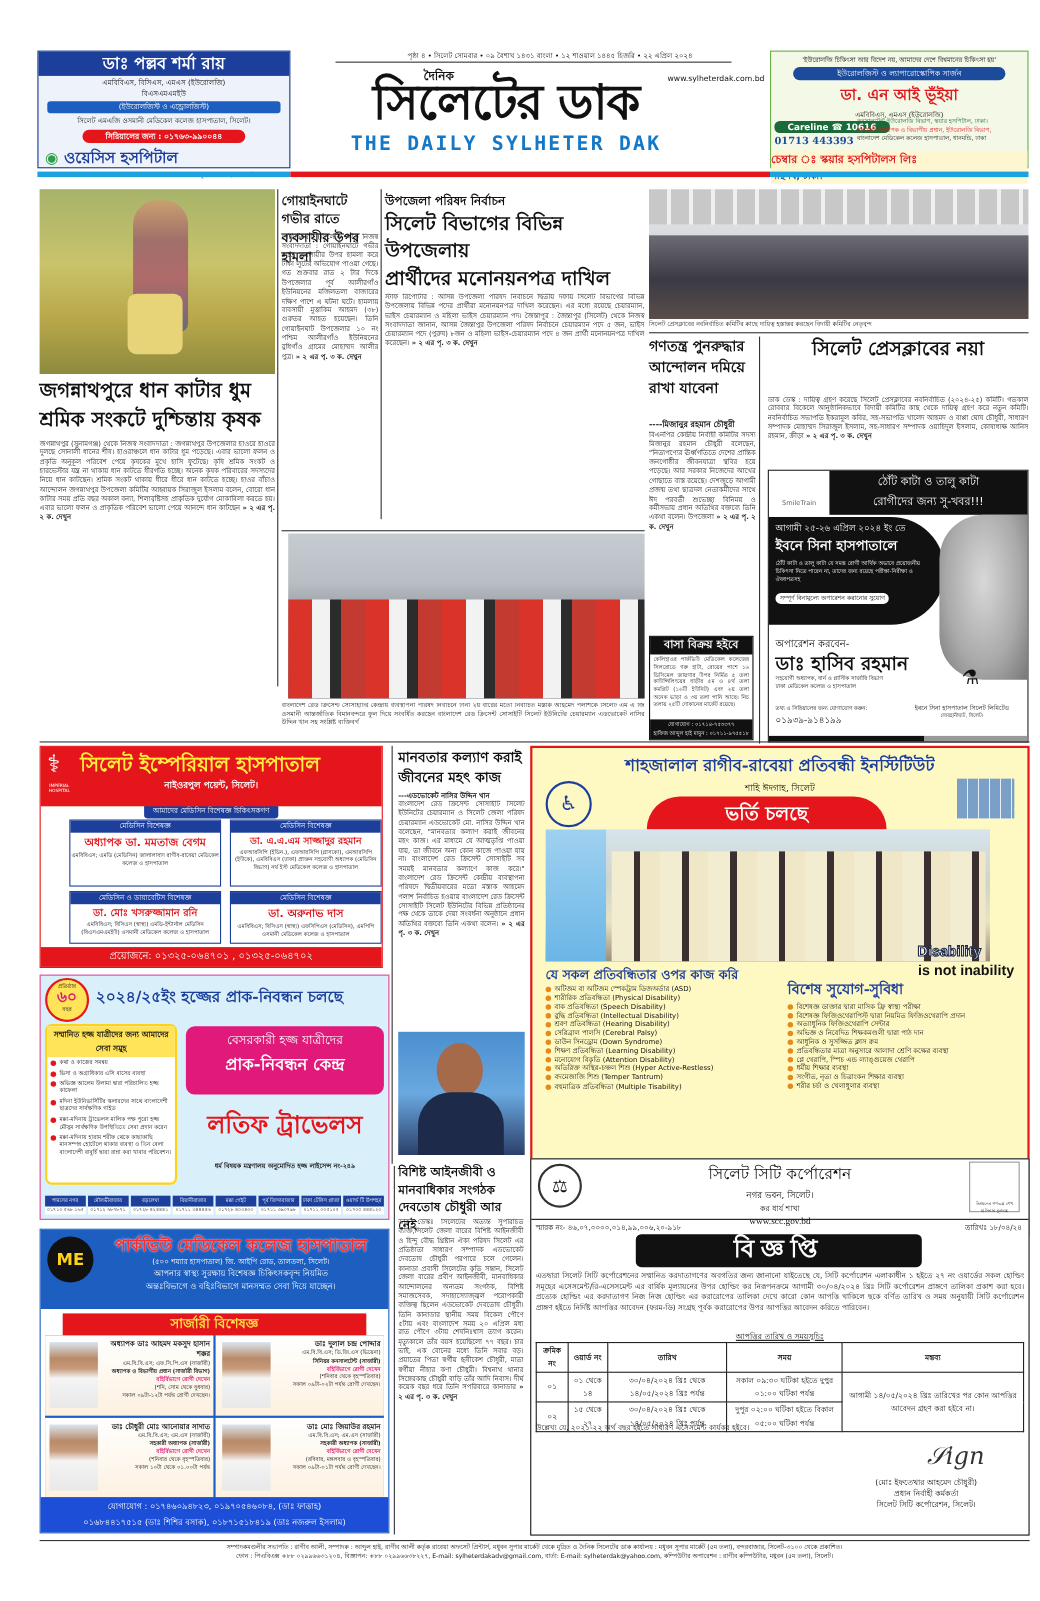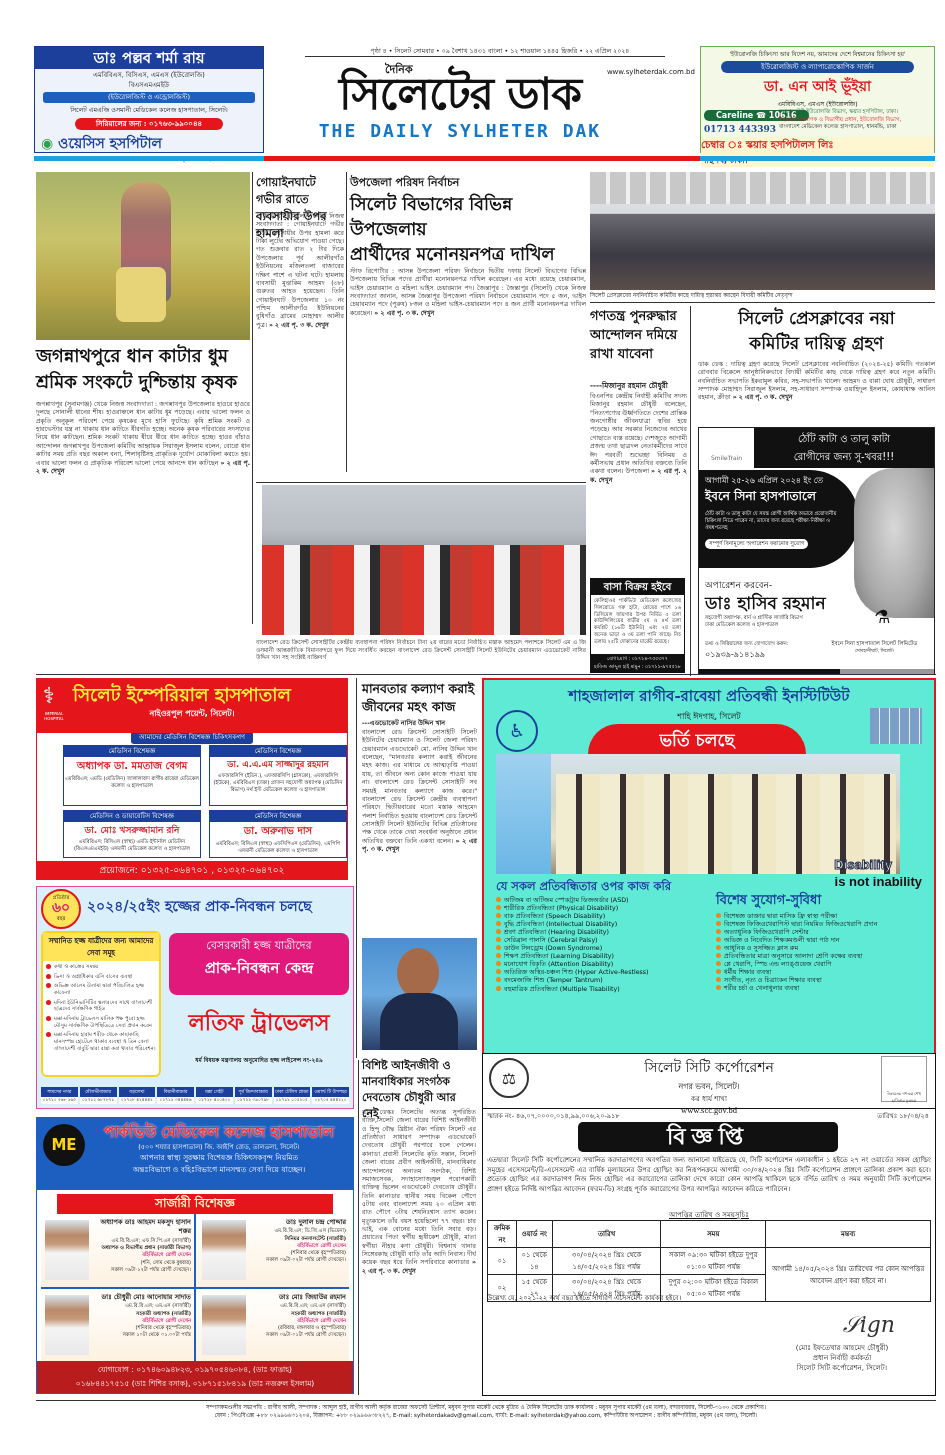--- a/index.html
+++ b/index.html
@@ -136,21 +136,20 @@
 <div class="abs hd" style="left:590px; top:306px; width:95px; font-size:13px; line-height:19px;">গণতন্ত্র পুনরুদ্ধার আন্দোলন দমিয়ে রাখা যাবেনা</div>
 <div class="abs byline" style="left:590px; top:380px; width:100px; font-size:7.3px;">----মিজানুর রহমান চৌধুরী</div>
 <div class="abs tiny" style="left:590px; top:392px; width:97px; height:180px; overflow:hidden;">
   <span>বিএনপির কেন্দ্রীয় নির্বাহী কমিটির সদস্য মিজানুর রহমান চৌধুরী বলেছেন, "নিত্যপণ্যের ঊর্ধ্বগতিতে দেশের প্রান্তিক জনগোষ্ঠীর জীবনযাত্রা স্থবির হয়ে পড়েছে। আর সরকার নিজেদের আখের গোছাতে ব্যস্ত রয়েছে। দেশজুড়ে আগামী প্রজন্ম তথা ছাত্রদল নেতাকর্মীদের সাথে ঈদ পরবর্তী শুভেচ্ছা বিনিময় ও কর্মীসভায় প্রধান অতিথির বক্তব্যে তিনি একথা বলেন। উপজেলা</span> <b>» ২ এর পৃ. ২ ক. দেখুন</b>
 </div>
 
 <div class="rule-v" style="left:690px; top:306px; height:370px;"></div>
 
 <div class="abs hd" style="left:698px; top:306px; width:237px; font-size:17px; line-height:25px; text-align:center;">
   <div>সিলেট প্রেসক্লাবের নয়া</div>
-  <div>কমিটির দায়িত্ব গ্রহণ</div>
 </div>
 <div class="abs tiny" style="left:698px; top:360px; width:237px; height:60px; overflow:hidden;">
   <span>ডাক ডেস্ক : দায়িত্ব গ্রহণ করেছে সিলেট প্রেসক্লাবের নবনির্বাচিত (২০২৪-২৫) কমিটি। গতকাল রোববার বিকেলে আনুষ্ঠানিকভাবে বিদায়ী কমিটির কাছ থেকে দায়িত্ব গ্রহণ করে নতুন কমিটি। নবনির্বাচিত সভাপতি ইকরামুল কবির, সহ-সভাপতি খালেদ আহমদ ও বাপ্পা ঘোষ চৌধুরী, সাধারণ সম্পাদক মোহাম্মদ সিরাজুল ইসলাম, সহ-সাধারণ সম্পাদক ওয়াহিদুল ইসলাম, কোষাধ্যক্ষ আনিস রহমান, ক্রীড়া</span> <b>» ২ এর পৃ. ৩ ক. দেখুন</b>
 </div>
 
 <div class="box" style="left:698px; top:427px; width:237px; height:248px; border:1px solid #222; background:#fff;">
   <div style="position:absolute; left:0; top:0; width:55px; height:40px; font-size:6px; color:#666; text-align:center; padding-top:26px;">SmileTrain</div>
   <div style="position:absolute; left:55px; top:0; right:0; height:40px; background:#111; color:#fff; text-align:center; font-size:10px; line-height:18px; padding-top:2px;">
     <div>ঠোঁট কাটা ও তালু কাটা</div>
     <div>রোগীদের জন্য সু-খবর!!!</div>
@@ -231,21 +230,21 @@
 <div class="abs hd" style="left:362px; top:680px; width:115px; font-size:12.5px; line-height:18px;">মানবতার কল্যাণ করাই জীবনের মহৎ কাজ</div>
 <div class="abs byline" style="left:362px; top:718px; width:115px; font-size:6.3px;">---এডভোকেট নাসির উদ্দিন খান</div>
 <div class="abs tiny" style="left:362px; top:728px; width:115px; height:205px; overflow:hidden;">
   <span>বাংলাদেশ রেড ক্রিসেন্ট সোসাইটি সিলেট ইউনিটের চেয়ারম্যান ও সিলেট জেলা পরিষদ চেয়ারম্যান এডভোকেট মো. নাসির উদ্দিন খান বলেছেন, "মানবতার কল্যাণ করাই জীবনের মহৎ কাজ। এর মাধ্যমে যে আত্মতৃপ্তি পাওয়া যায়, তা জীবনে অন্য কোন কাজে পাওয়া যায় না। বাংলাদেশ রেড ক্রিসেন্ট সোসাইটি সব সময়ই মানবতার কল্যাণে কাজ করে।" বাংলাদেশ রেড ক্রিসেন্ট কেন্দ্রীয় ব্যবস্থাপনা পরিষদে দ্বিতীয়বারের মতো মস্তাক আহমেদ পলাশ নির্বাচিত হওয়ায় বাংলাদেশ রেড ক্রিসেন্ট সোসাইটি সিলেট ইউনিটের বিভিন্ন প্রতিষ্ঠানের পক্ষ থেকে তাকে দেয়া সংবর্ধনা অনুষ্ঠানে প্রধান অতিথির বক্তব্যে তিনি একথা বলেন।</span> <b>» ২ এর পৃ. ৩ ক. দেখুন</b>
 </div>
 <div class="photo" style="left:362px; top:938px; width:115px; height:112px; background:linear-gradient(180deg,#4b8fd0 0%,#6aa9e0 50%,#2b3f6a 100%);">
   <div style="position:absolute; left:35px; top:10px; width:42px; height:50px; background:#a56a4a; border-radius:50%;"></div>
   <div style="position:absolute; left:18px; top:55px; width:78px; height:60px; background:#1d2a4a; border-radius:30px 30px 0 0;"></div>
 </div>
 
-<div class="box" style="left:482px; top:678px; width:454px; height:445px; border:2px solid #e5161b; background:#5eead4;">
+<div class="box" style="left:482px; top:678px; width:454px; height:445px; border:2px solid #e5161b; background:#fef9c3;">
   <div style="text-align:center; color:#1d3f9c; font-size:15px; font-weight:bold; font-family:'DejaVu Serif',serif; margin-top:4px;">শাহজালাল রাগীব-রাবেয়া প্রতিবন্ধী ইনস্টিটিউট</div>
   <div style="text-align:center; font-size:8px; margin-top:1px;">শাহি ঈদগাহ, সিলেট</div>
   <div style="position:absolute; left:12px; top:30px; width:42px; height:42px; border:2px solid #1d3f9c; border-radius:50%; text-align:center; line-height:38px; font-size:18px; color:#1d3f9c;">♿</div>
   <div style="position:absolute; right:12px; top:28px; width:52px; height:36px; background:repeating-linear-gradient(90deg,#7aa0c8 0 9px,#e9eef4 9px 10px), repeating-linear-gradient(0deg,#7aa0c8 0 8px,#e9eef4 8px 9px);"></div>
   <div style="position:absolute; left:104px; top:44px; width:218px; height:30px; background:#e5161b; border-radius:110px 110px 0 0; color:#fff; text-align:center; font-size:17px; font-weight:bold; line-height:32px;">ভর্তি চলছে</div>
   <div class="photo" style="left:12px; top:74px; width:404px; height:120px; background:linear-gradient(180deg,#d7e4ee 0%,#cfd5c9 40%,#e8e3c4 70%,#9a8e7a 100%);">
     <div style="position:absolute; left:0; top:0; width:55px; height:120px; background:linear-gradient(180deg,#9fd1f0,#6ab6e6);"></div>
     <div style="position:absolute; left:60px; top:20px; width:340px; height:100px; background:repeating-linear-gradient(90deg,#f2ecd0 0 20px,#3a3030 20px 26px,#efe7c6 26px 44px);"></div>
     <div style="position:absolute; right:8px; bottom:2px; font-size:13px; font-weight:bold; color:#fff; -webkit-text-stroke:1px #1d2a4a; font-family:'Liberation Sans',sans-serif;">Disability</div>
   </div>
@@ -430,21 +429,21 @@
 </div>
 
 <div class="box" style="left:36px; top:1117px; width:318px; height:277px; border:1px solid #1d5fc0; background:#fff;">
   <div style="background:#1d5fc0; height:72px; position:relative; color:#fff;">
     <div style="position:absolute; left:6px; top:6px; width:42px; height:42px; background:#111; border-radius:50%; color:#ffd21a; text-align:center; line-height:42px; font-weight:bold; font-size:15px;">ME</div>
     <div style="position:absolute; left:52px; top:2px; right:4px; text-align:center; font-size:15px; font-weight:bold; color:#ff2a2a; font-family:'DejaVu Serif',serif; text-shadow:0 0 2px #fff;">পার্কভিউ মেডিকেল কলেজ হাসপাতাল</div>
     <div style="position:absolute; left:52px; top:24px; right:4px; text-align:center; font-size:6.5px;">(৫০০ শয্যার হাসপাতাল) জি. আইপি রোড, তালতলা, সিলেট।</div>
     <div style="position:absolute; left:52px; top:34px; right:4px; text-align:center; font-size:7.5px;">আপনার স্বাস্থ্য সুরক্ষায় বিশেষজ্ঞ চিকিৎসকবৃন্দ নিয়মিত</div>
     <div style="position:absolute; left:52px; top:46px; right:4px; text-align:center; font-size:7.5px;">অন্তঃবিভাগে ও বহিঃবিভাগে মানসম্মত সেবা দিয়ে যাচ্ছেন।</div>
   </div>
-  <div style="margin:4px 20px 0; background:#e5161b; color:#fef9c3; font-size:12px; font-weight:bold; text-align:center; height:34px; line-height:18px;">সার্জারী বিশেষজ্ঞ</div>
+  <div style="margin:4px 20px 0; background:#e5161b; color:#fde047; font-size:12px; font-weight:bold; text-align:center; height:34px; line-height:18px;">সার্জারী বিশেষজ্ঞ</div>
   <div id="parkview-doctors" style="position:absolute; left:4px; top:96px; width:308px; height:148px; display:grid; grid-template-columns:1fr 1fr; grid-template-rows:1fr 1fr; gap:2px; background:#1d5fc0;">
       <div style="background: linear-gradient(rgb(255, 255, 255), rgb(253, 241, 224)); position: relative; overflow: hidden;">
         <div style="position: absolute; top: 6px; width: 44px; height: 60px; background: linear-gradient(rgb(217, 230, 240) 0%, rgb(185, 138, 106) 25%, rgb(198, 154, 122) 40%, rgb(244, 244, 244) 55%, rgb(232, 232, 232) 100%); left: 4px;"></div>
         <div style="position: absolute; left: 52px; right: 3px; top: 4px; text-align: right; font-size: 5px; line-height: 1.45;">
           <div style="font-size: 6.5px; font-weight: bold; text-align: right;">অধ্যাপক ডাঃ আহমদ মকসুদ হাসান শক্কর</div>
           <div style="">এম.বি.বি.এস; এফ.সি.পি.এস (সার্জারী)</div>
           <div style="font-weight: bold;">অধ্যাপক ও বিভাগীয় প্রধান (সার্জারী বিভাগ)</div>
           <div style="color: rgb(224, 25, 122); font-weight: bold;">বহির্বিভাগে রোগী দেখেন</div>
           <div style="">(শনি, সোম থেকে বুধবার)</div>
           <div style="">সকাল ০৯টা-১২টা পর্যন্ত রোগী দেখছেন।</div>
@@ -477,21 +476,21 @@
         <div style="position: absolute; left: 52px; right: 3px; top: 4px; text-align: right; font-size: 5px; line-height: 1.45;">
           <div style="font-size: 6.5px; font-weight: bold;">ডাঃ মোঃ জিয়াউর রহমান</div>
           <div style="">এম.বি.বি.এস; এম.এস (সার্জারী)</div>
           <div style="font-weight: bold;">সহকারী অধ্যাপক (সার্জারী)</div>
           <div style="color: rgb(224, 25, 122); font-weight: bold;">বহির্বিভাগে রোগী দেখেন</div>
           <div style="">(রবিবার, মঙ্গলবার ও বৃহস্পতিবার)</div>
           <div style="">সকাল ০৯টা-০১টা পর্যন্ত রোগী দেখছেন।</div>
         </div>
       </div>
     </div>
-  <div style="position:absolute; left:0; right:0; bottom:0; height:32px; background:#b91c1c; color:#fff; text-align:center; font-size:7.5px; line-height:14px; padding-top:2px;">
+  <div style="position:absolute; left:0; right:0; bottom:0; height:32px; background:#1d4ed8; color:#fff; text-align:center; font-size:7.5px; line-height:14px; padding-top:2px;">
     <div>যোগাযোগ : ০১৭৪৬০৯৪৮২৩, ০১৯৭০৫৪৬০৮৪, (ডাঃ ফাত্তাহ)</div>
     <div>০১৬৮৪৪১৭৫১৫ (ডাঃ শিশির বসাক), ০১৮৭১৫১৮৪১৯ (ডাঃ নজরুল ইসলাম)</div>
   </div>
 </div>
 
 <div class="rule-v" style="left:358px; top:1060px; height:335px;"></div>
 <div class="abs hd" style="left:362px; top:1058px; width:114px; font-size:11px; line-height:16px;">বিশিষ্ট আইনজীবী ও মানবাধিকার সংগঠক দেবতোষ চৌধুরী আর নেই</div>
 <div class="abs tiny" style="left:362px; top:1108px; width:114px; height:285px; overflow:hidden;">
   <span>ডাক ডেস্কঃ সিলেটের অত্যন্ত সুপরিচিত ব্যক্তি,সিলেট জেলা বারের বিশিষ্ট আইনজীবী ও হিন্দু বৌদ্ধ খ্রিষ্টান ঐক্য পরিষদ সিলেট এর প্রতিষ্ঠাতা সাধারণ সম্পাদক এডভোকেট দেবতোষ চৌধুরী পরপারে চলে গেলেন। কানাডা প্রবাসী সিলেটের কৃতি সন্তান, সিলেট জেলা বারের প্রবীণ আইনজীবী, মানবাধিকার আন্দোলনের অন্যতম সংগঠক, বিশিষ্ট সমাজসেবক, সদাহাস্যোজ্জ্বল পরোপকারী ব্যক্তিত্ব ছিলেন এডভোকেট দেবতোষ চৌধুরী। তিনি কানাডার স্থানীয় সময় বিকেল পৌণে ৫টায় এবং বাংলাদেশ সময় ২০ এপ্রিল মধ্য রাত পৌণে ৩টায় শেষনিঃশ্বাস ত্যাগ করেন। মৃত্যুকালে তাঁর বয়স হয়েছিলো ৭৭ বছর। চার ভাই, এক বোনের মধ্যে তিনি সবার বড়। প্রয়াতের পিতা স্বর্গীয় হৃষীকেশ চৌধুরী, মাতা স্বর্গীয়া নীহার কণা চৌধুরী। বিশ্বনাথ থানার সিঙ্গেরকাছ চৌধুরী বাড়ি তাঁর আদি নিবাস। দীর্ঘ কয়েক বছর ধরে তিনি সপরিবারে কানাডার</span> <b>» ২ এর পৃ. ৩ ক. দেখুন</b>
 </div>

